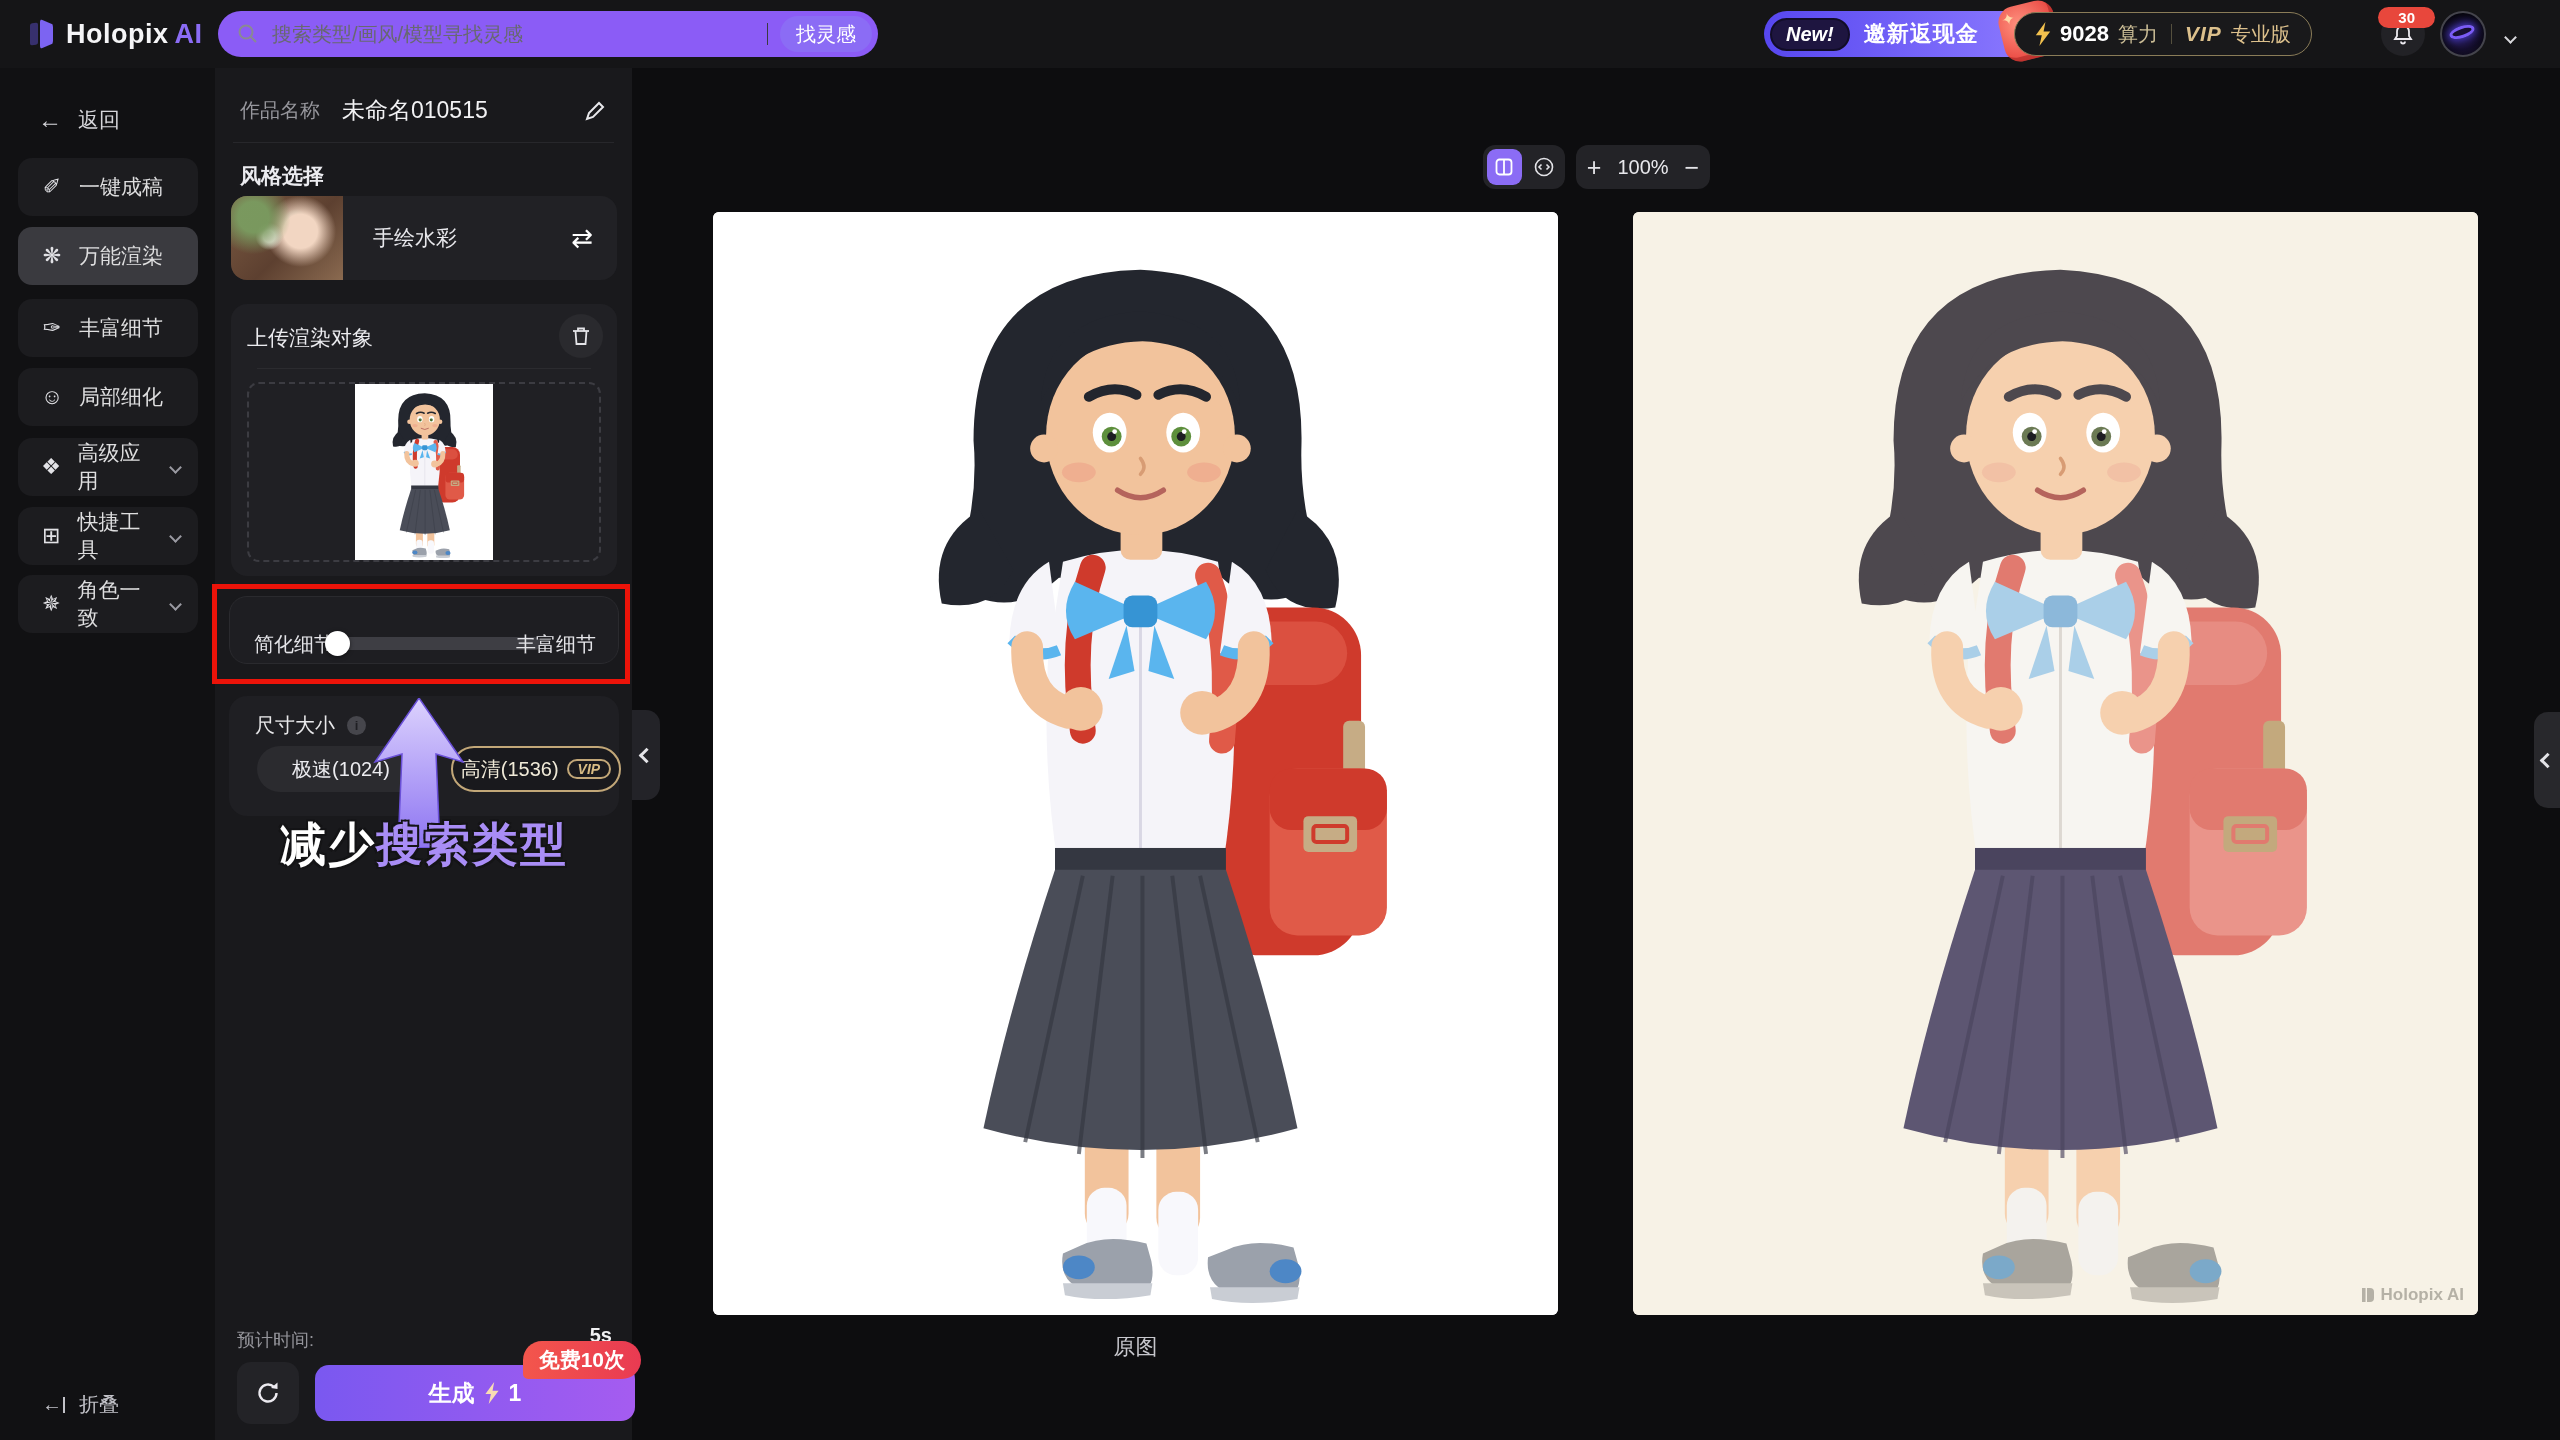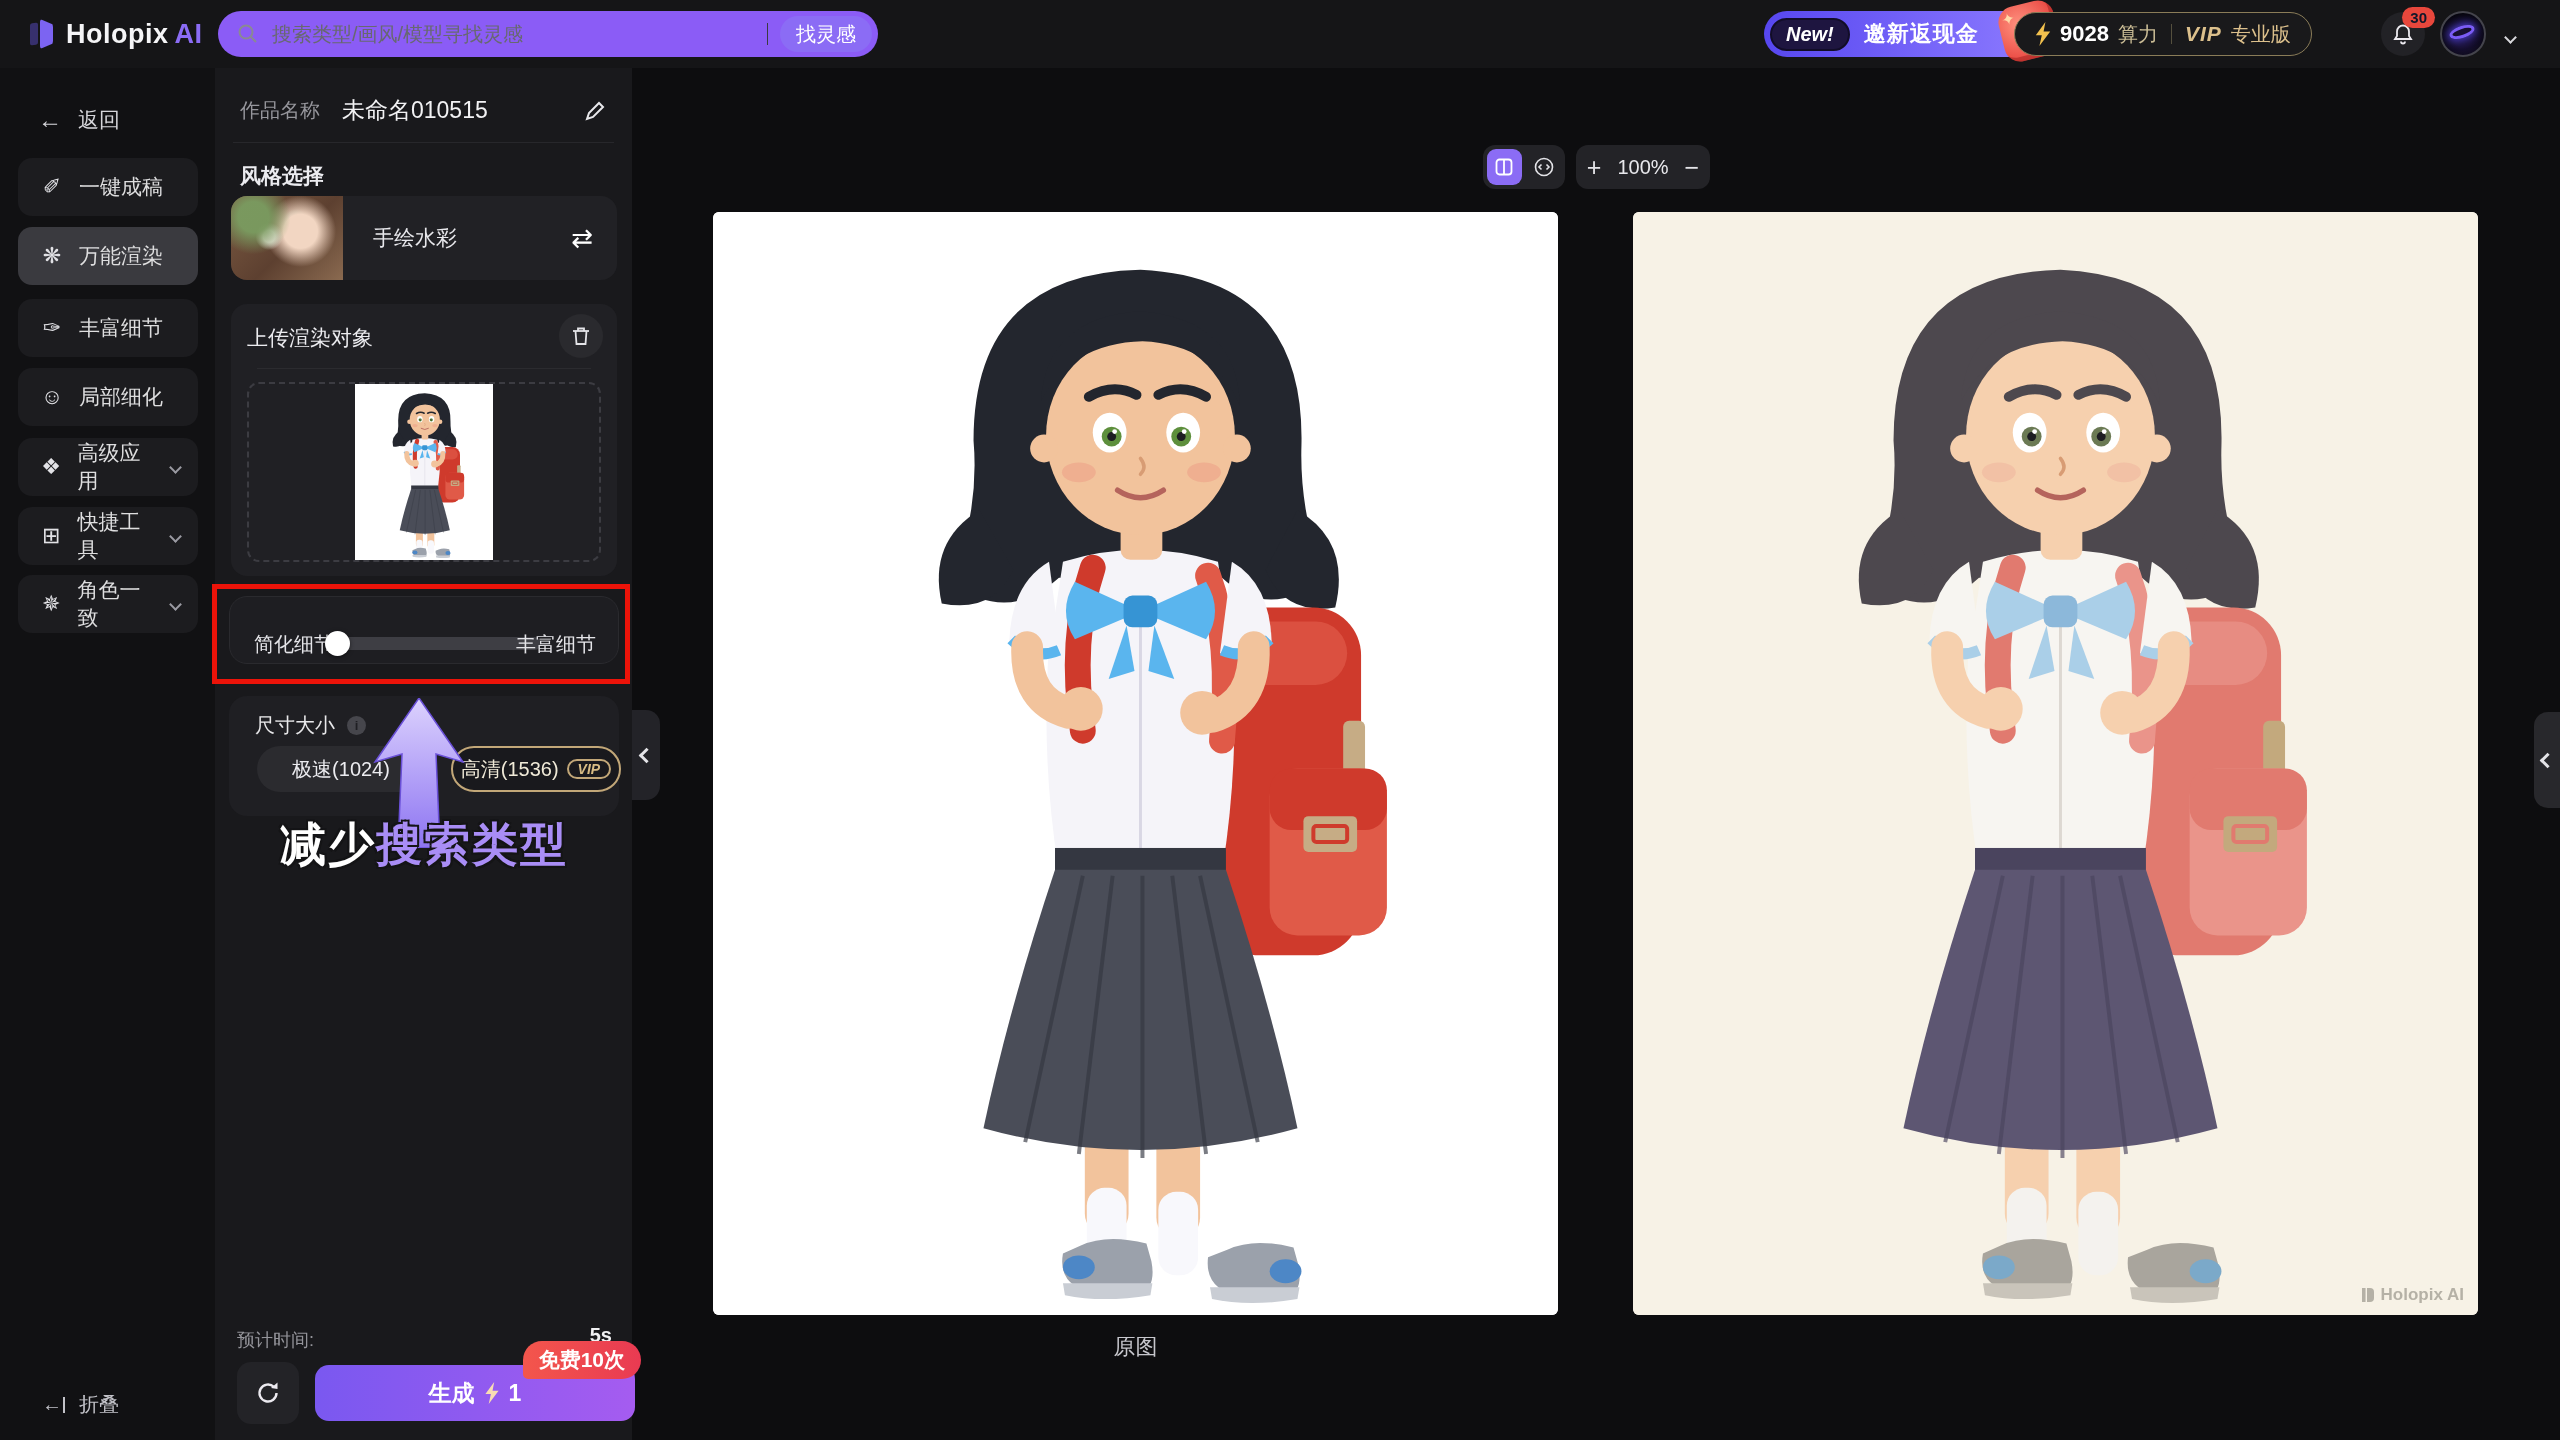--- a/index.html
+++ b/index.html
@@ -30,21 +30,21 @@
   .sp1 { left:4px; top:2px; } .sp2 { right:2px; bottom:6px; font-size:12px; }
 
   .power { position:absolute; left:2014px; top:12px; height:44px; border-radius:22px; background:#19191b; border:1px solid #8a7c58; display:flex; align-items:center; gap:9px; padding:0 20px; cursor:pointer; }
   .power .num { color:#fff; font-size:22px; font-weight:bold; }
   .power .unit { color:#cbbd96; font-size:20px; }
   .power .pdiv { width:1px; height:20px; background:#55503e; margin:0 4px; }
   .power .vip { color:#dcc08c; font-size:21px; font-weight:900; font-style:italic; letter-spacing:1px; }
   .power .plabel { color:#dcc08c; font-size:20px; }
 
   .bell-btn { position:absolute; left:2381px; top:12px; width:44px; height:44px; border-radius:50%; background:#222226; display:flex; align-items:center; justify-content:center; cursor:pointer; }
-  .bell-badge { position:absolute; top:-5px; right:-10px; background:#e8473c; border-radius:11px; padding:2px 8px; color:#0f172a; font-size:15px; font-weight:bold; }
+  .bell-badge { position:absolute; top:-5px; right:-10px; background:#e8473c; border-radius:11px; padding:2px 20px; color:#ffffff; font-size:15px; font-weight:bold; }
   .avatar { position:absolute; left:2440px; top:11px; width:46px; height:46px; border-radius:50%; background:radial-gradient(circle at 50% 60%, #181034 25%, #07060e 75%); border:2px solid #44444c; overflow:hidden; cursor:pointer; }
   .avatar .ring { position:absolute; left:7px; top:13px; width:26px; height:12px; border:3px solid #7a5cf5; border-radius:50%; transform:rotate(-18deg); box-shadow:0 0 8px 2px #4a3cc8; }
   .caret { position:absolute; left:2506px; top:28px; color:#d8d8dc; }
 
   .chev-down { display:inline-block; width:9px; height:9px; border-right:2px solid currentColor; border-bottom:2px solid currentColor; transform:rotate(45deg); }
   .chev-left { display:inline-block; width:11px; height:11px; border-left:3px solid #e4e4e8; border-bottom:3px solid #e4e4e8; transform:rotate(45deg); }
 
   
   .sidebar { position:absolute; left:0; top:68px; width:215px; height:1372px; background:#111113; }
   .back-row { position:absolute; left:38px; top:38px; display:flex; align-items:center; gap:16px; color:#d6d6da; font-size:21px; cursor:pointer; }

